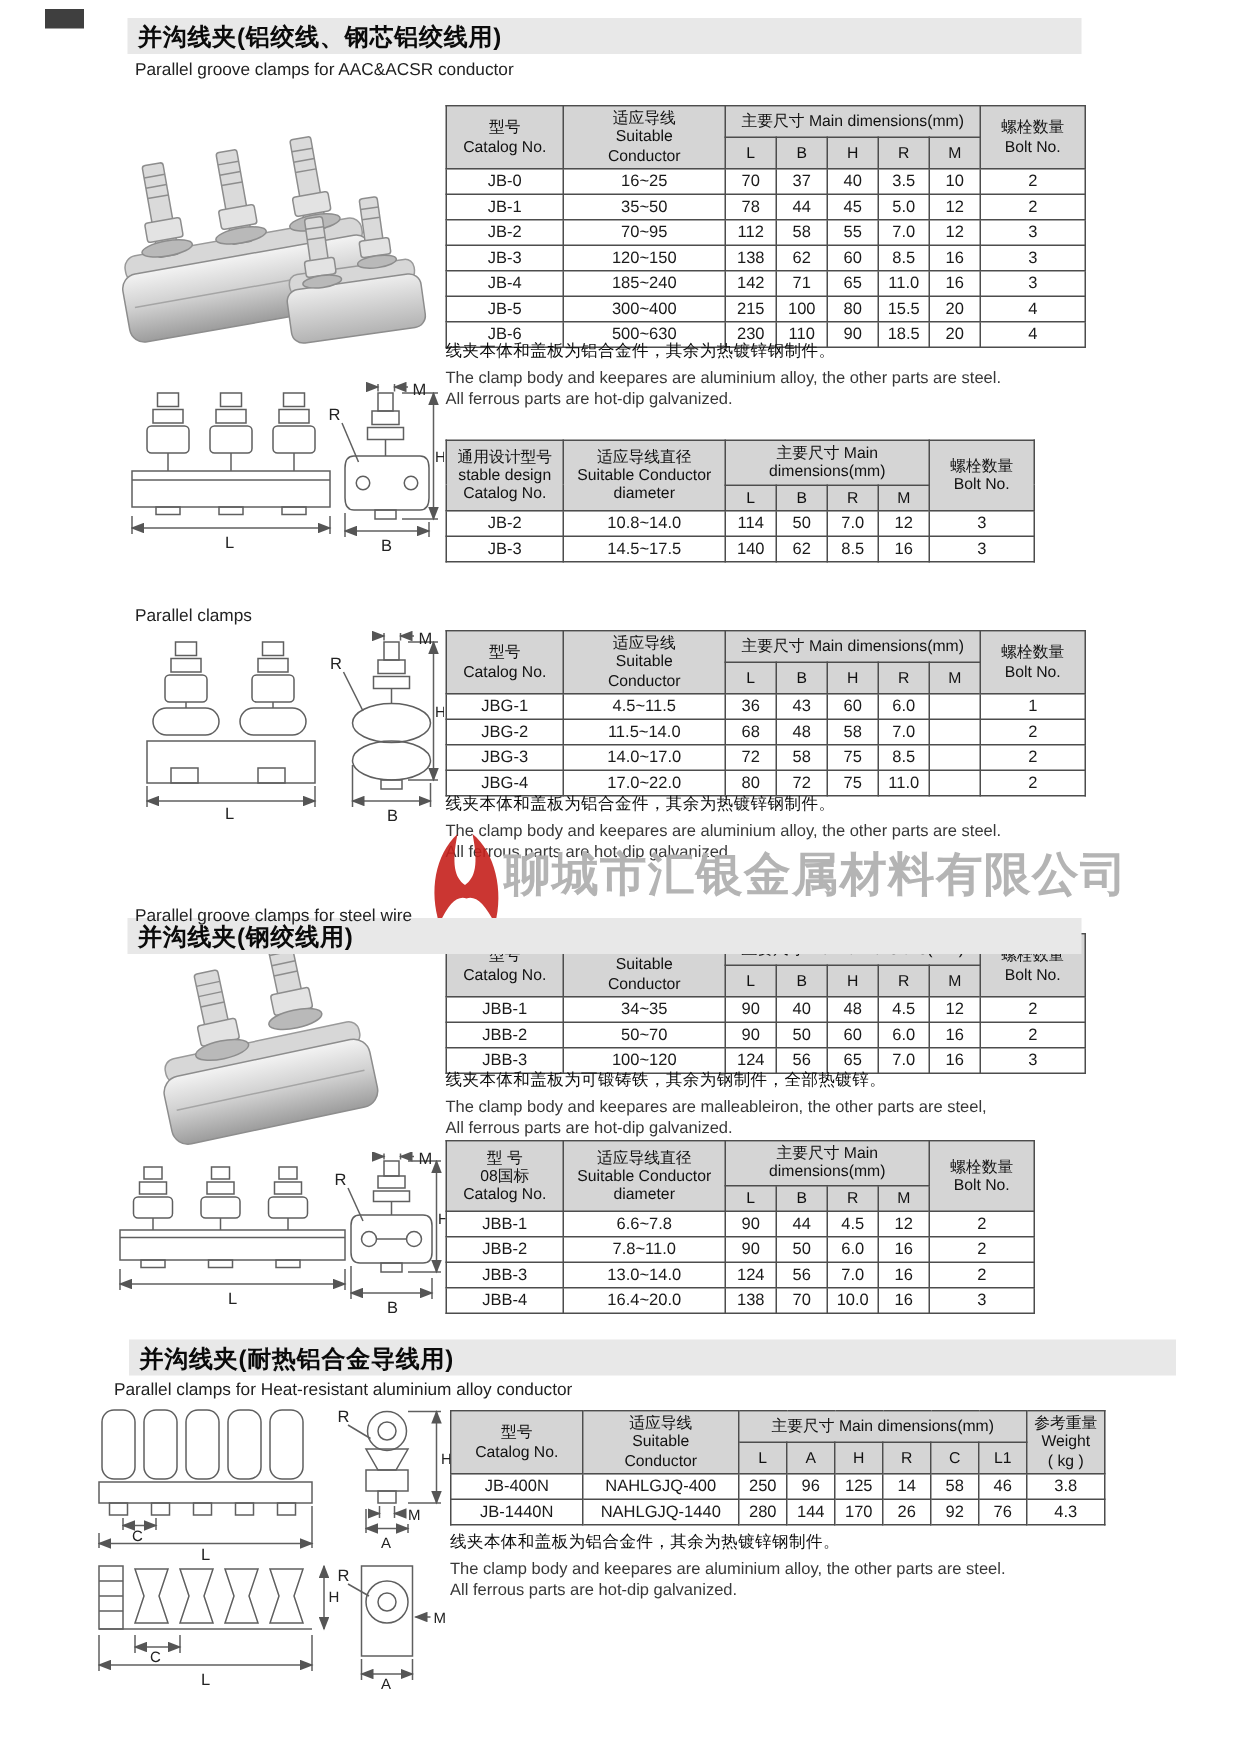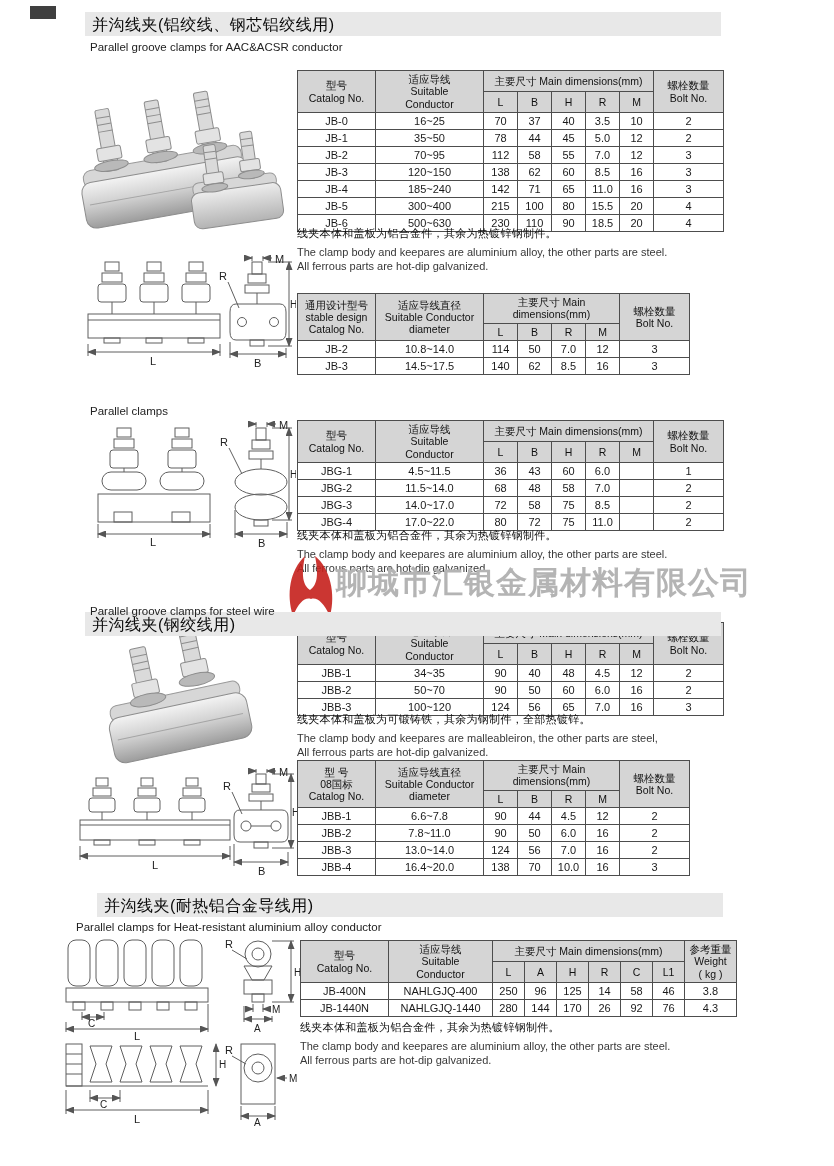--- a/index.html
+++ b/index.html
@@ -1,22 +1,22 @@
 <!DOCTYPE html>
 <html><head>
 <meta charset="utf-8">
 <style>
   *{box-sizing:border-box;margin:0;padding:0}
   html,body{background:#fff}
   body{font-family:"Liberation Sans","DejaVu Sans",sans-serif}
   .page{position:relative;width:834px;height:1166px;background:#ffffff;overflow:hidden}
   .corner-mark{position:absolute;left:30px;top:6px;width:26px;height:13px;background:#3f3f3f}
   .sec-bar{position:absolute;left:85px;width:636px;height:24px;background:#e8e8e8;padding:3px 0 0 7px;z-index:2}
-  .sec-bar4{left:97px;width:626px}
-  .sec-title{font-size:16px;font-weight:normal;color:#0a0a0a;letter-spacing:.5px;white-space:nowrap}
+  .sec-bar4{left:86px;width:698px}
+  .sec-title{font-size:16px;font-weight:bold;color:#0a0a0a;letter-spacing:.5px;white-space:nowrap}
   .sec-sub{position:absolute;left:90px;font-size:11.5px;color:#222;z-index:2;white-space:nowrap}
   .notes{position:absolute;width:432px}
   .note-zh{font-size:11px;color:#0d0d0d;margin-bottom:4px;letter-spacing:.3px}
   .note-en{font-size:11px;color:#383838;line-height:1.3}
   .tblhold{position:absolute}
   table.spec{border-collapse:collapse;table-layout:fixed;background:#fff}
   .spec th,.spec td{border:1px solid #4d4d4d;text-align:center;vertical-align:middle}
   .spec thead th{background:#d5d5d5;font-weight:normal;font-size:10.5px;color:#111;line-height:1.18;padding:2px 1px}
   .spec td{font-size:11px;height:17px;color:#1a1a1a;padding:0 2px}
   .c-lead0{width:78px}.c-lead1{width:108px}.c-dim{width:34px}.c-tail{width:70px}

